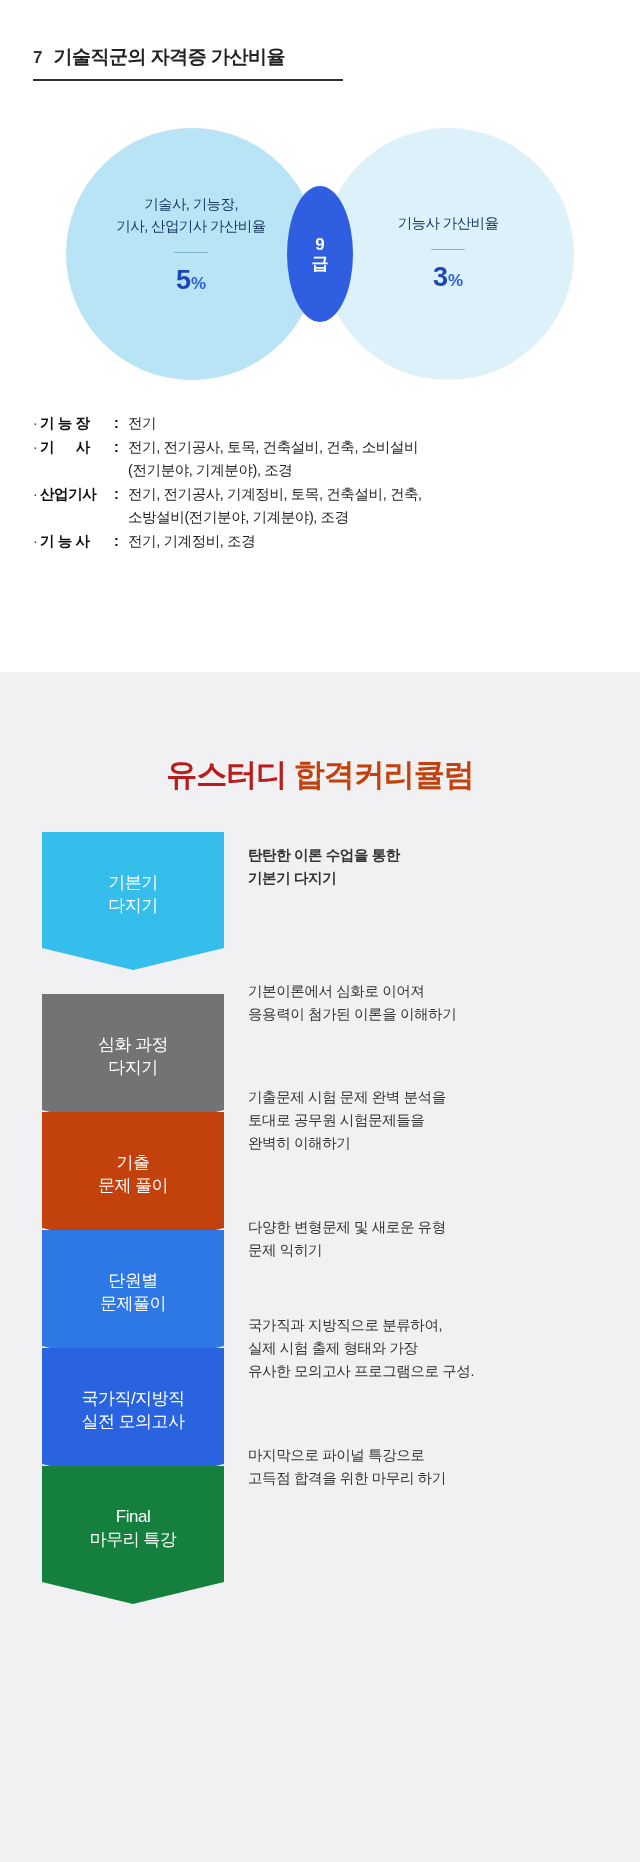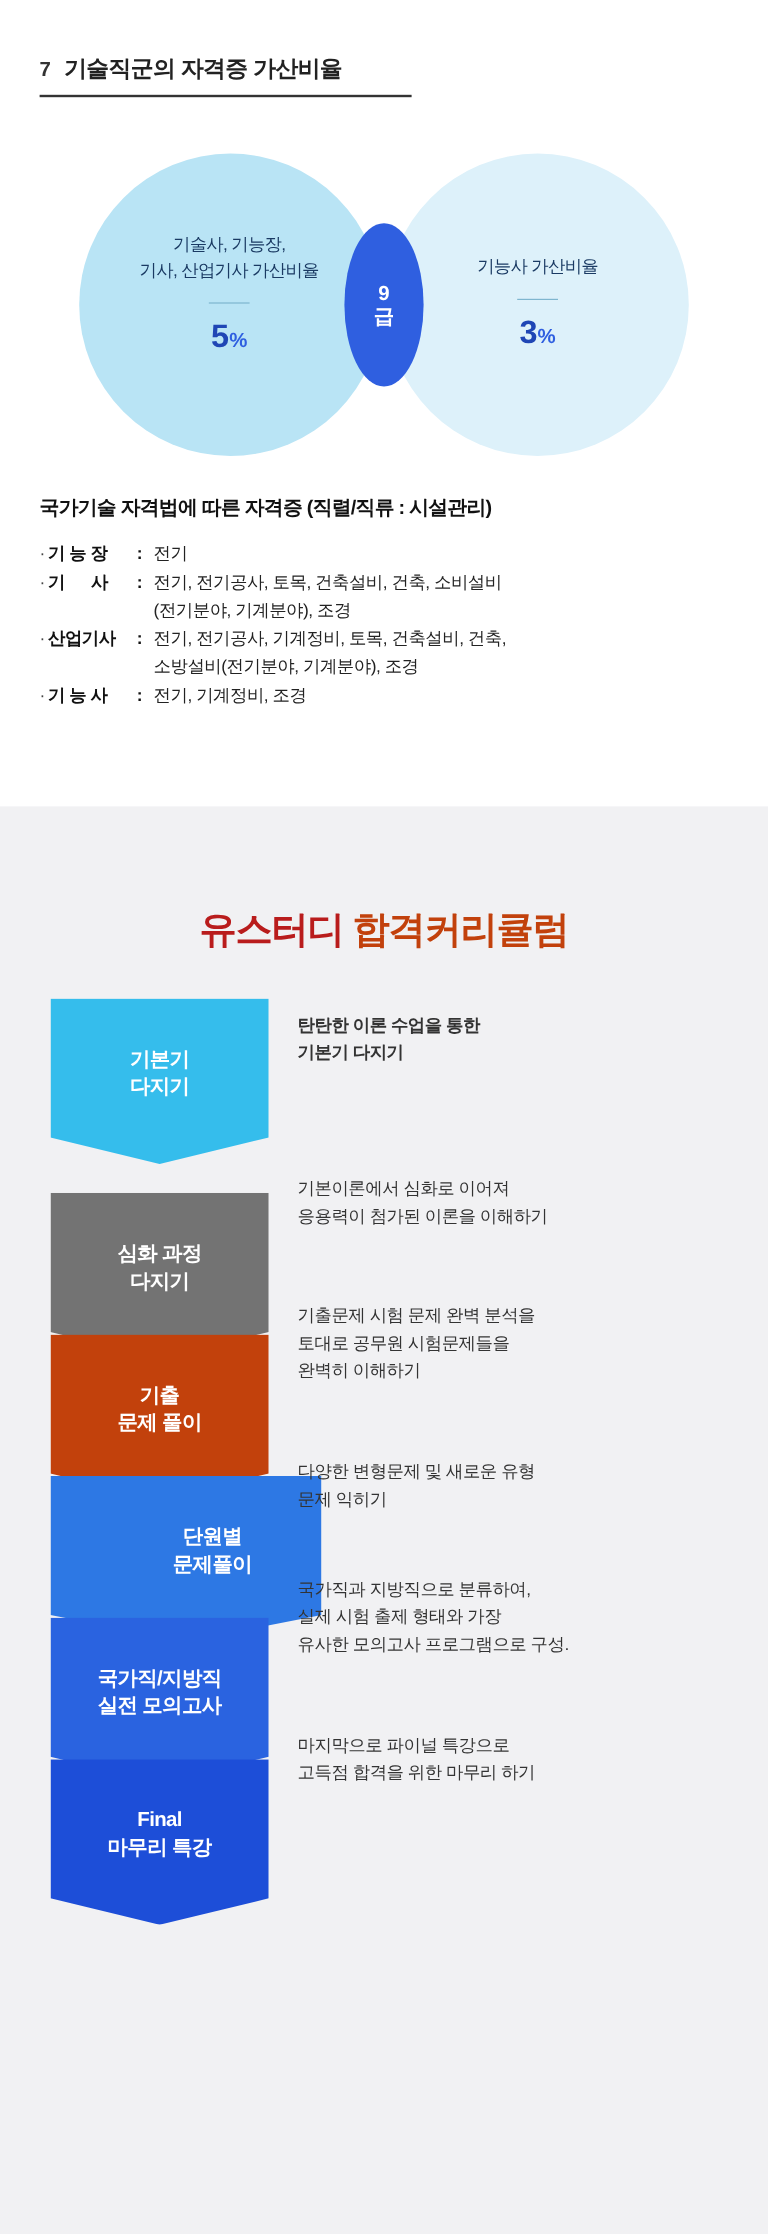--- a/index.html
+++ b/index.html
@@ -200,21 +200,21 @@
     clip-path: polygon(0 0, 100% 0, 100% 84%, 50% 100%, 0 84%);
     display: flex;
     align-items: center;
     justify-content: center;
     text-align: center;
   }
   .chev span {
     display: block;
     color: #fff;
     font-size: 17px;
-    font-weight: bold;
+    font-weight: normal;
     line-height: 1.35;
     letter-spacing: -0.5px;
     margin-top: -12px;
   }
   .desc {
     position: absolute;
     left: 248px;
     width: 360px;
     font-size: 14.5px;
     line-height: 1.6;
@@ -249,21 +249,20 @@
     </div>
 
     <div class="c-text right-text">
       <div class="label" style="white-space:pre-line;">기능사 가산비율</div>
       <div class="c-div"></div>
       <div class="c-pct"><span>3</span><span class="unit">%</span></div>
     </div>
   </div>
 
   <div class="list-block">
-    <div class="list-title">국가기술 자격법에 따른 자격증 (직렬/직류 : 시설관리)</div>
 
     <div class="li">
       <span class="bullet">·</span>
       <span class="term">기 능 장</span>
       <span class="colon">:</span>
       <span class="vals" style="white-space:pre-line;">전기</span>
     </div>
 
     <div class="li">
       <span class="bullet">·</span>
@@ -302,29 +301,29 @@
 다지기</span>
     </div>
     <div class="chev" style="background:#737373;margin-top:44px;">
       <span style="white-space:pre-line;">심화 과정
 다지기</span>
     </div>
     <div class="chev" style="background:#c2410c;">
       <span style="white-space:pre-line;">기출
 문제 풀이</span>
     </div>
-    <div class="chev" style="background:#2d78e4;padding-left:44px;">
+    <div class="chev" style="background:#2d78e4;">
       <span style="white-space:pre-line;">단원별
 문제풀이</span>
     </div>
     <div class="chev" style="background:#2a63e0;">
       <span style="white-space:pre-line;">국가직/지방직
 실전 모의고사</span>
     </div>
-    <div class="chev" style="background:#1d4ed8;">
+    <div class="chev" style="background:#15803d;">
       <span style="white-space:pre-line;">Final
 마무리 특강</span>
     </div>
   </div>
 
   <div class="desc" style="top: 172px; white-space: pre-line; font-weight: bold;">탄탄한 이론 수업을 통한
 기본기 다지기</div>
   <div class="desc" style="top: 308px; white-space: pre-line;">기본이론에서 심화로 이어져
 응용력이 첨가된 이론을 이해하기</div>
   <div class="desc" style="top: 414px; white-space: pre-line;">기출문제 시험 문제 완벽 분석을

